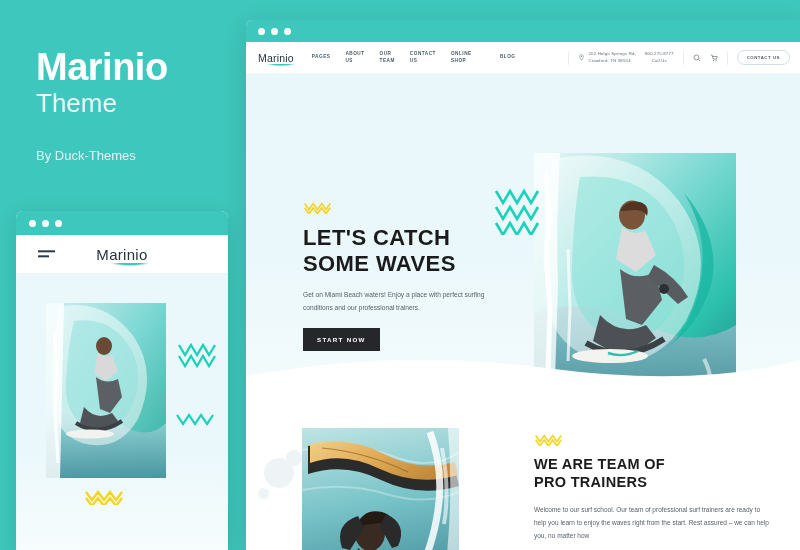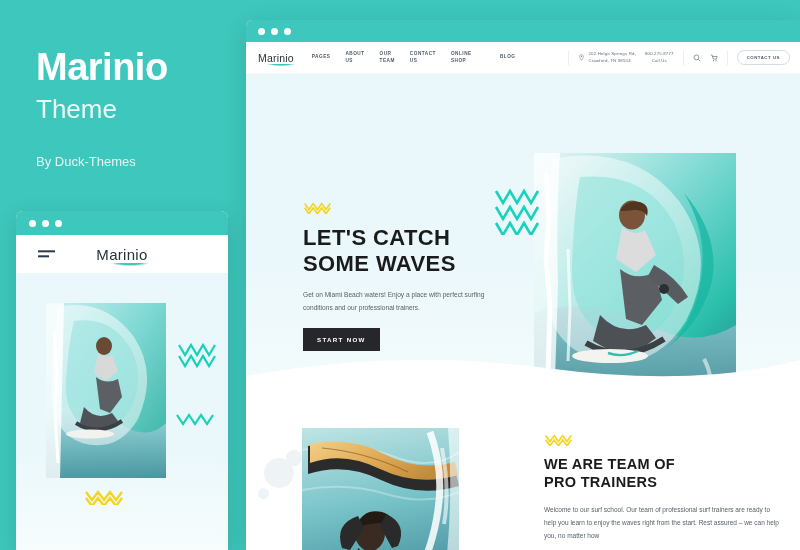--- a/index.html
+++ b/index.html
@@ -16,21 +16,21 @@
     position: absolute; left: 0; top: 0;
     width: 245px; height: 550px;
     padding: 48px 0 0 36px;
   }
   .promo-title {
     font-size: 38px; font-weight: bold; color: #ffffff;
     letter-spacing: -0.5px; line-height: 1.05;
   }
   .promo-sub {
     font-size: 26px; font-weight: 300; color: #eafaf8;
-    margin-top: 6px; letter-spacing: 0px;
+    letter-spacing: 0px;
   }
   .promo-by {
     font-size: 13px; color: #e2f6f4; margin-top: 29px; font-weight: 400;
   }
 
   
   .mobile {
     position: absolute; left: 16px; top: 211px;
     width: 212px; height: 339px;
     background: #ffffff;
@@ -162,21 +162,21 @@
   }
   .t-zig { position: absolute; left: 494px; top: 185px; }
 
   
   .d-team { position: relative; height: 176px; background: #ffffff; }
   .team-photo {
     position: absolute; left: 56px; top: 24px; width: 157px; height: 152px;
     overflow: hidden;
   }
   .bubble { position: absolute; border-radius: 50%; background: #eef4f6; }
-  .team-copy { position: absolute; left: 298px; top: 28px; width: 240px; }
+  .team-copy { position: absolute; left: 288px; top: 28px; width: 240px; }
   .h2 {
     font-size: 14.5px; font-weight: bold; color: #1b1b1b;
     line-height: 1.25; letter-spacing: 0.3px; margin-top: 9px;
     white-space: pre-line;
   }
   .tp {
     margin-top: 12px; font-size: 6.5px; color: #59626b;
     line-height: 2.0; width: 235px;
   }
 </style>

